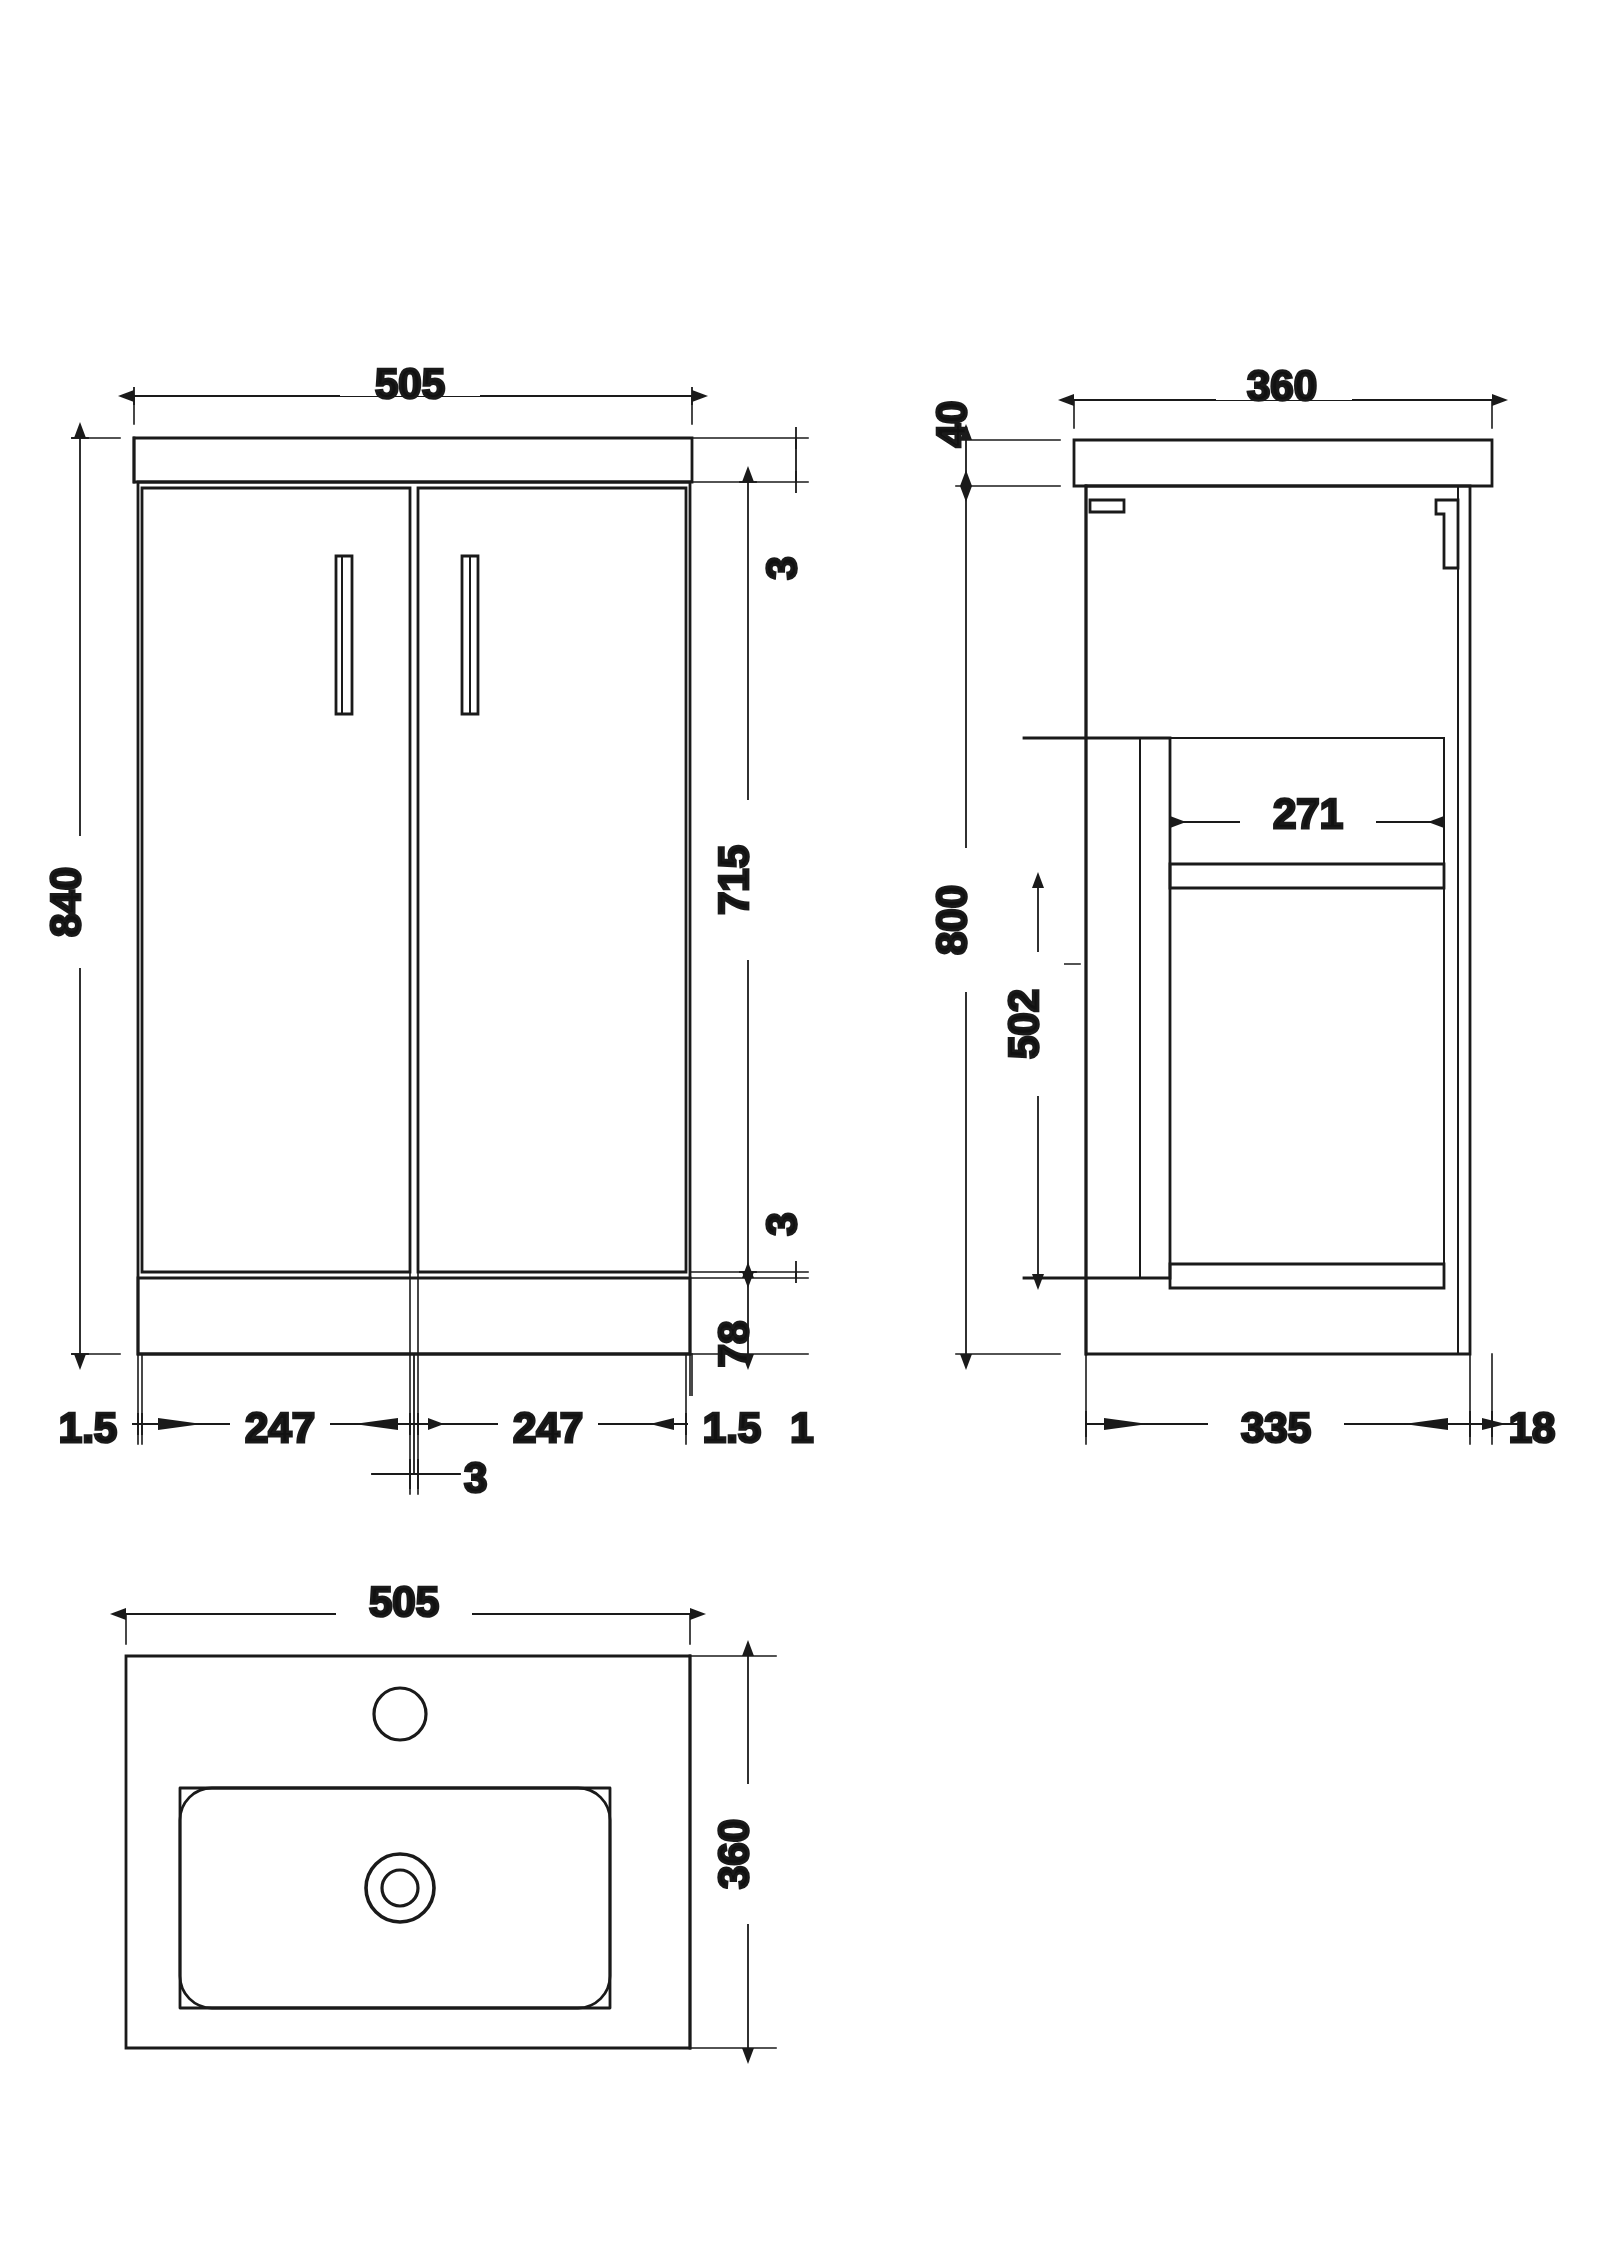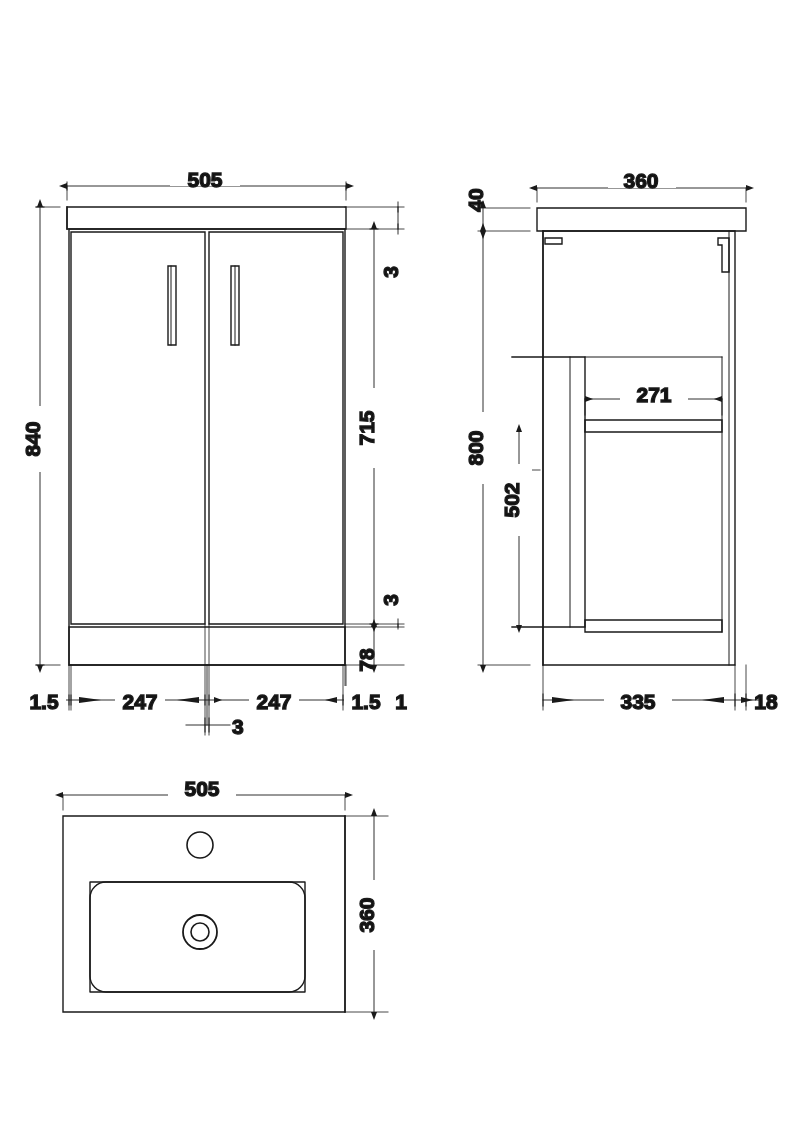--- a/index.html
+++ b/index.html
@@ -10,21 +10,21 @@
   body {
     width: 800px;
     height: 1132px;
     font-family: "Liberation Sans", sans-serif;
     position: relative;
     overflow: hidden;
   }
   #sheet {
     position: absolute;
     left: 0;
-    top: 0;
+    top: 12px;
     width: 800px;
     height: 924px;
     border-radius: 29px;
   }
   svg text {
     font-family: "Liberation Sans", sans-serif;
     font-weight: bold;
     fill: #111111;
   }
 </style>

